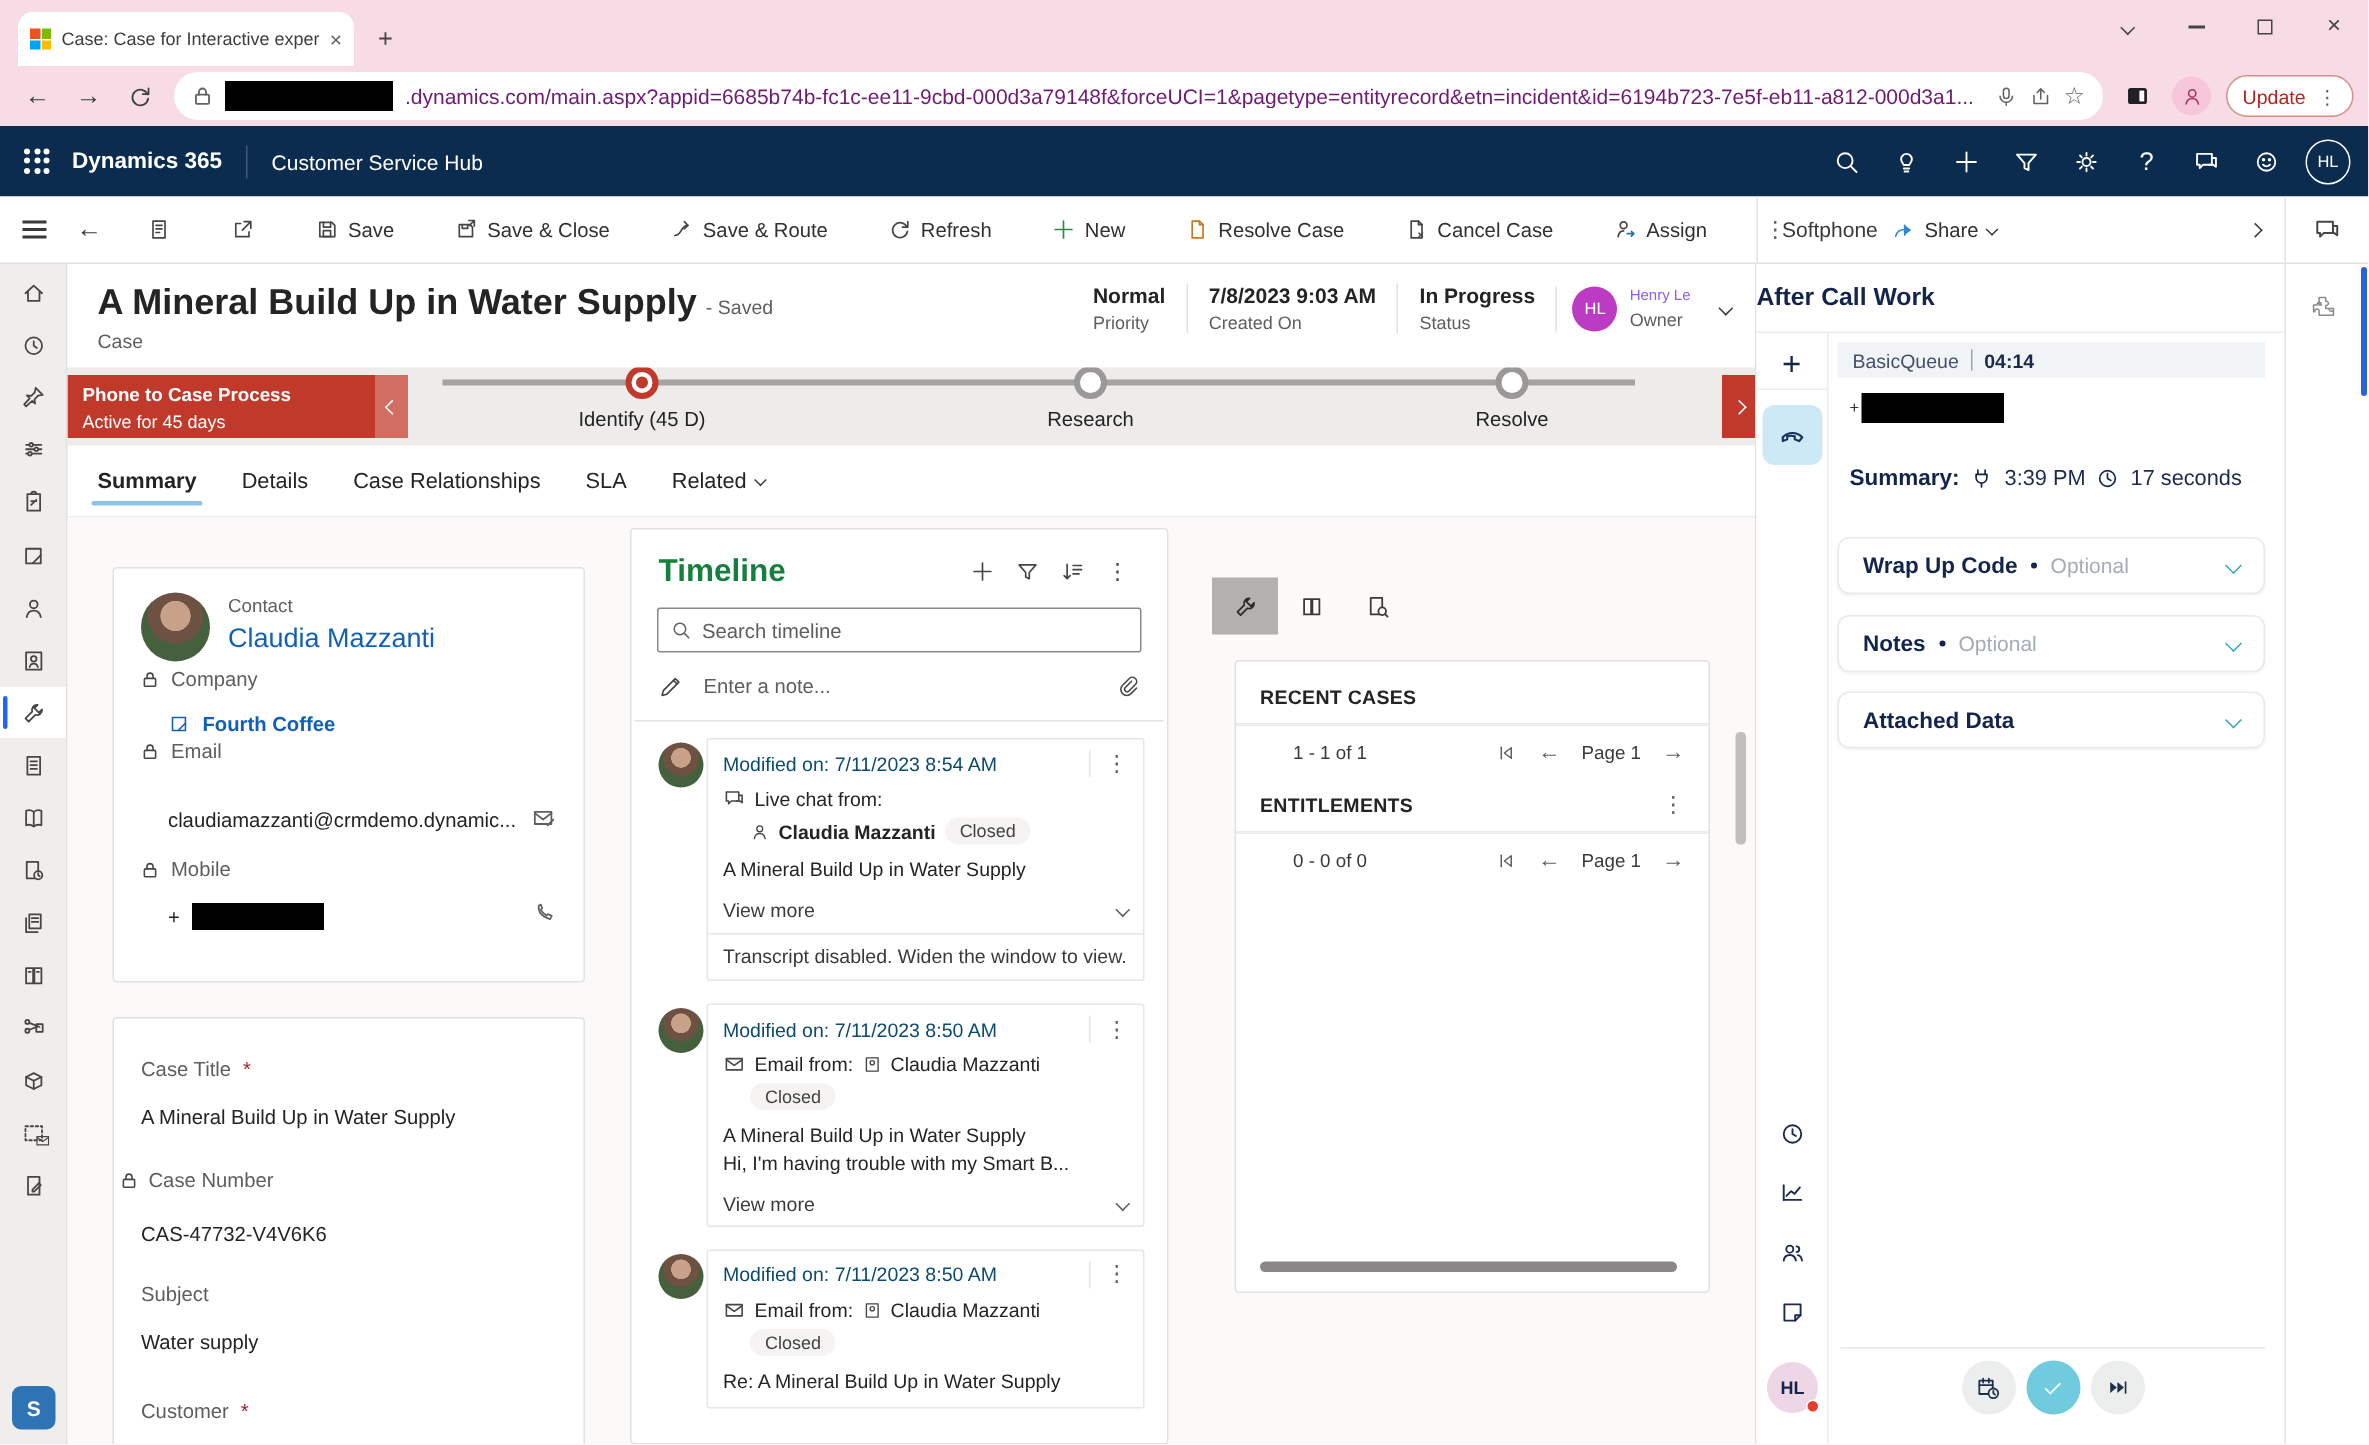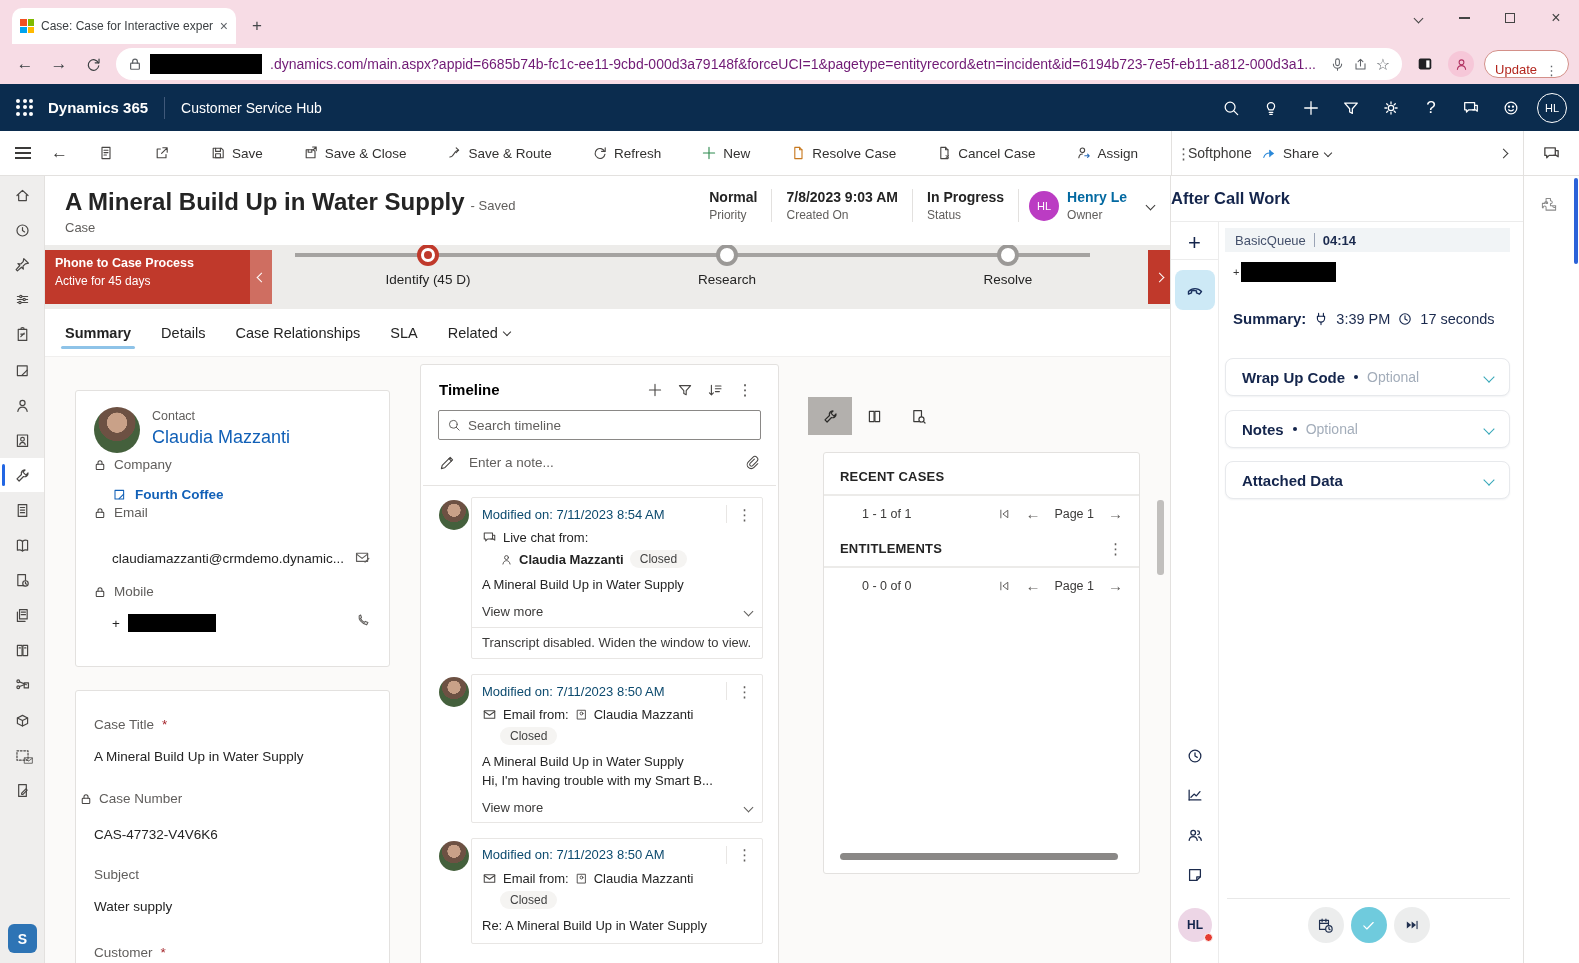--- a/index.html
+++ b/index.html
@@ -35,21 +35,21 @@
   .urlrow{height:40px;background:#f7dce5;display:flex;align-items:center;padding:0 10px;gap:4px}
   .navg{width:30px;height:30px;display:flex;align-items:center;justify-content:center;color:#3c4043;font-size:17px}
   .g-back::before{content:"\2190"}
   .g-fwd::before{content:"\2192"}
   .omnibox{flex:1;height:32px;background:#fff;border-radius:16px;display:flex;align-items:center;padding:0 12px;gap:8px;min-width:0;margin:0 4px}
   .urltext{font-size:14px;color:#701a75;white-space:nowrap;overflow:hidden;flex:1}
   .omni-ic{color:#5f6368;flex:none}
   .g-star{font-size:16px;color:#5f6368}
   .g-star::before{content:"\2606"}
   .chr-avatar{width:26px;height:26px;border-radius:50%;background:#f6c7d8;display:flex;align-items:center;justify-content:center;color:#b03060;flex:none;margin:0 4px}
-  .updatepill{height:28px;border:1px solid #d39089;border-radius:15px;display:flex;align-items:flex-end;gap:8px;padding:0 10px;background:#fff;margin-left:2px}
+  .updatepill{height:28px;border:1px solid #d39089;border-radius:15px;display:flex;align-items:center;gap:8px;padding:0 10px;background:#fff;margin-left:2px}
   .updatepill span{font-size:13px;color:#b3261e}
   .updatepill .vdots{color:#5f6368}
 
   
   .d365nav{height:47px;background:#0b2c4e;display:flex;align-items:center;color:#fff;padding:0 12px}
   .waffle{width:18px;height:18px;display:grid;grid-template-columns:repeat(3,4px);grid-template-rows:repeat(3,4px);gap:2.5px;margin:0 14px 0 4px}
   .waffle i{background:#fff;border-radius:50%}
   .brand{font-size:15px;font-weight:700;margin-right:16px;white-space:nowrap}
   .navdiv{width:1px;height:22px;background:#40597a;margin-right:16px}
   .appname{font-size:14px;white-space:nowrap}
@@ -88,25 +88,25 @@
   .rtitle{position:absolute;left:20px;top:12px;font-size:24px;font-weight:600;color:#242424;white-space:nowrap}
   .rsaved{font-size:13px;font-weight:400;color:#605e5c;margin-left:6px}
   .rentity{position:absolute;left:20px;top:44px;font-size:13px;color:#605e5c}
   .rfields{position:absolute;right:16px;top:13px;display:flex;align-items:center}
   .fld{padding:0 14px}
   .fld.bdr{border-left:1px solid #e3e1df}
   .fldv{font-size:14px;font-weight:600;color:#242424;white-space:nowrap}
   .fldl{font-size:12px;color:#605e5c;margin-top:3px}
   .ownerblk{display:flex;align-items:center;gap:8px;padding:0 10px;border-left:1px solid #e3e1df}
   .owner-avatar{width:30px;height:30px;border-radius:50%;background:#bb3cc3;color:#fff;font-size:11px;display:flex;align-items:center;justify-content:center}
-  .ownername{font-size:14px;font-weight:700;color:#0369a1}
+  .ownername{font-size:10px;font-weight:400;color:#8b5cf6}
   .hdrchev{margin-left:10px;color:#3b3a39}
 
   
-  .bpf{height:64px;background:#edecea;position:relative;overflow:hidden}
+  .bpf{height:52px;background:#edecea;position:relative;overflow:hidden}
   .bpf-red{position:absolute;left:0;top:5px;bottom:5px;width:205px;background:#c0392b;color:#fff;padding:4px 10px}
   .bpf-red .l1{font-size:12.5px;font-weight:700;line-height:1.5}
   .bpf-red .l2{font-size:12px;line-height:1.4}
   .bpf-chevL{position:absolute;left:205px;top:5px;bottom:5px;width:22px;background:#cf6e61;display:flex;align-items:center;justify-content:center;color:#fff}
   .bpf-chevR{position:absolute;right:0;top:5px;bottom:5px;width:22px;background:#c0392b;display:flex;align-items:center;justify-content:center;color:#fff}
   .bpf-line{position:absolute;left:250px;right:80px;top:8px;height:4px;background:#a5a3a1}
   .stagedot{position:absolute;top:-1px;width:22px;height:22px;border-radius:50%;background:#fff;border:4px solid #9b9997;display:flex;align-items:center;justify-content:center}
   .stagedot.active{border-color:#c0392b}
   .stagedot.active i{width:8px;height:8px;border-radius:50%;background:#c0392b}
   .stagelbl{position:absolute;top:27px;transform:translateX(-50%);font-size:13.5px;color:#242424;white-space:nowrap}
@@ -136,21 +136,21 @@
 
   
   .card-case{left:30px;top:333px;width:315px;height:300px}
   .flabel{font-size:13.5px;color:#605e5c;display:flex;align-items:center;gap:7px}
   .req{color:#a4262c;margin-left:1px}
   .fvalue{font-size:13.5px;color:#242424}
 
   
   .card-timeline{left:375px;top:7px;width:359px;height:611px;overflow:hidden}
   .tl-head{display:flex;align-items:center;padding:16px 18px 10px}
-  .tl-title{font-size:15px;font-weight:700;color:#000000;flex:1}
+  .tl-title{font-size:21px;font-weight:700;color:#15803d;flex:1}
   .tl-ic{width:30px;display:flex;justify-content:center;color:#484644}
   .tl-search{margin:2px 17px 0;height:30px;border:1px solid #8a8886;border-radius:2px;display:flex;align-items:center;padding:0 8px;gap:7px;color:#605e5c}
   .tl-search input{border:none;outline:none;font-size:13.5px;color:#323130;flex:1;font-family:inherit;background:transparent}
   .tl-search input::placeholder{color:#605e5c}
   .tl-note{height:46px;margin:0 2px;display:flex;align-items:center;padding:0 16px;gap:14px;border-bottom:1px solid #e6e4e2;color:#484644}
   .tl-note span{flex:1;font-size:13.5px;color:#605e5c}
   .entry{position:relative;margin:11px 10px 15px 50px;width:292px;border:1px solid #e8e6e4;border-radius:2px;padding:7px 10px;background:#fff}
   .entry .eavatar{position:absolute;left:-33px;top:2px}
   .erow1{display:flex;align-items:center}
   .erow1 .txt{flex:1;font-size:13px;color:#0c4a6e}

